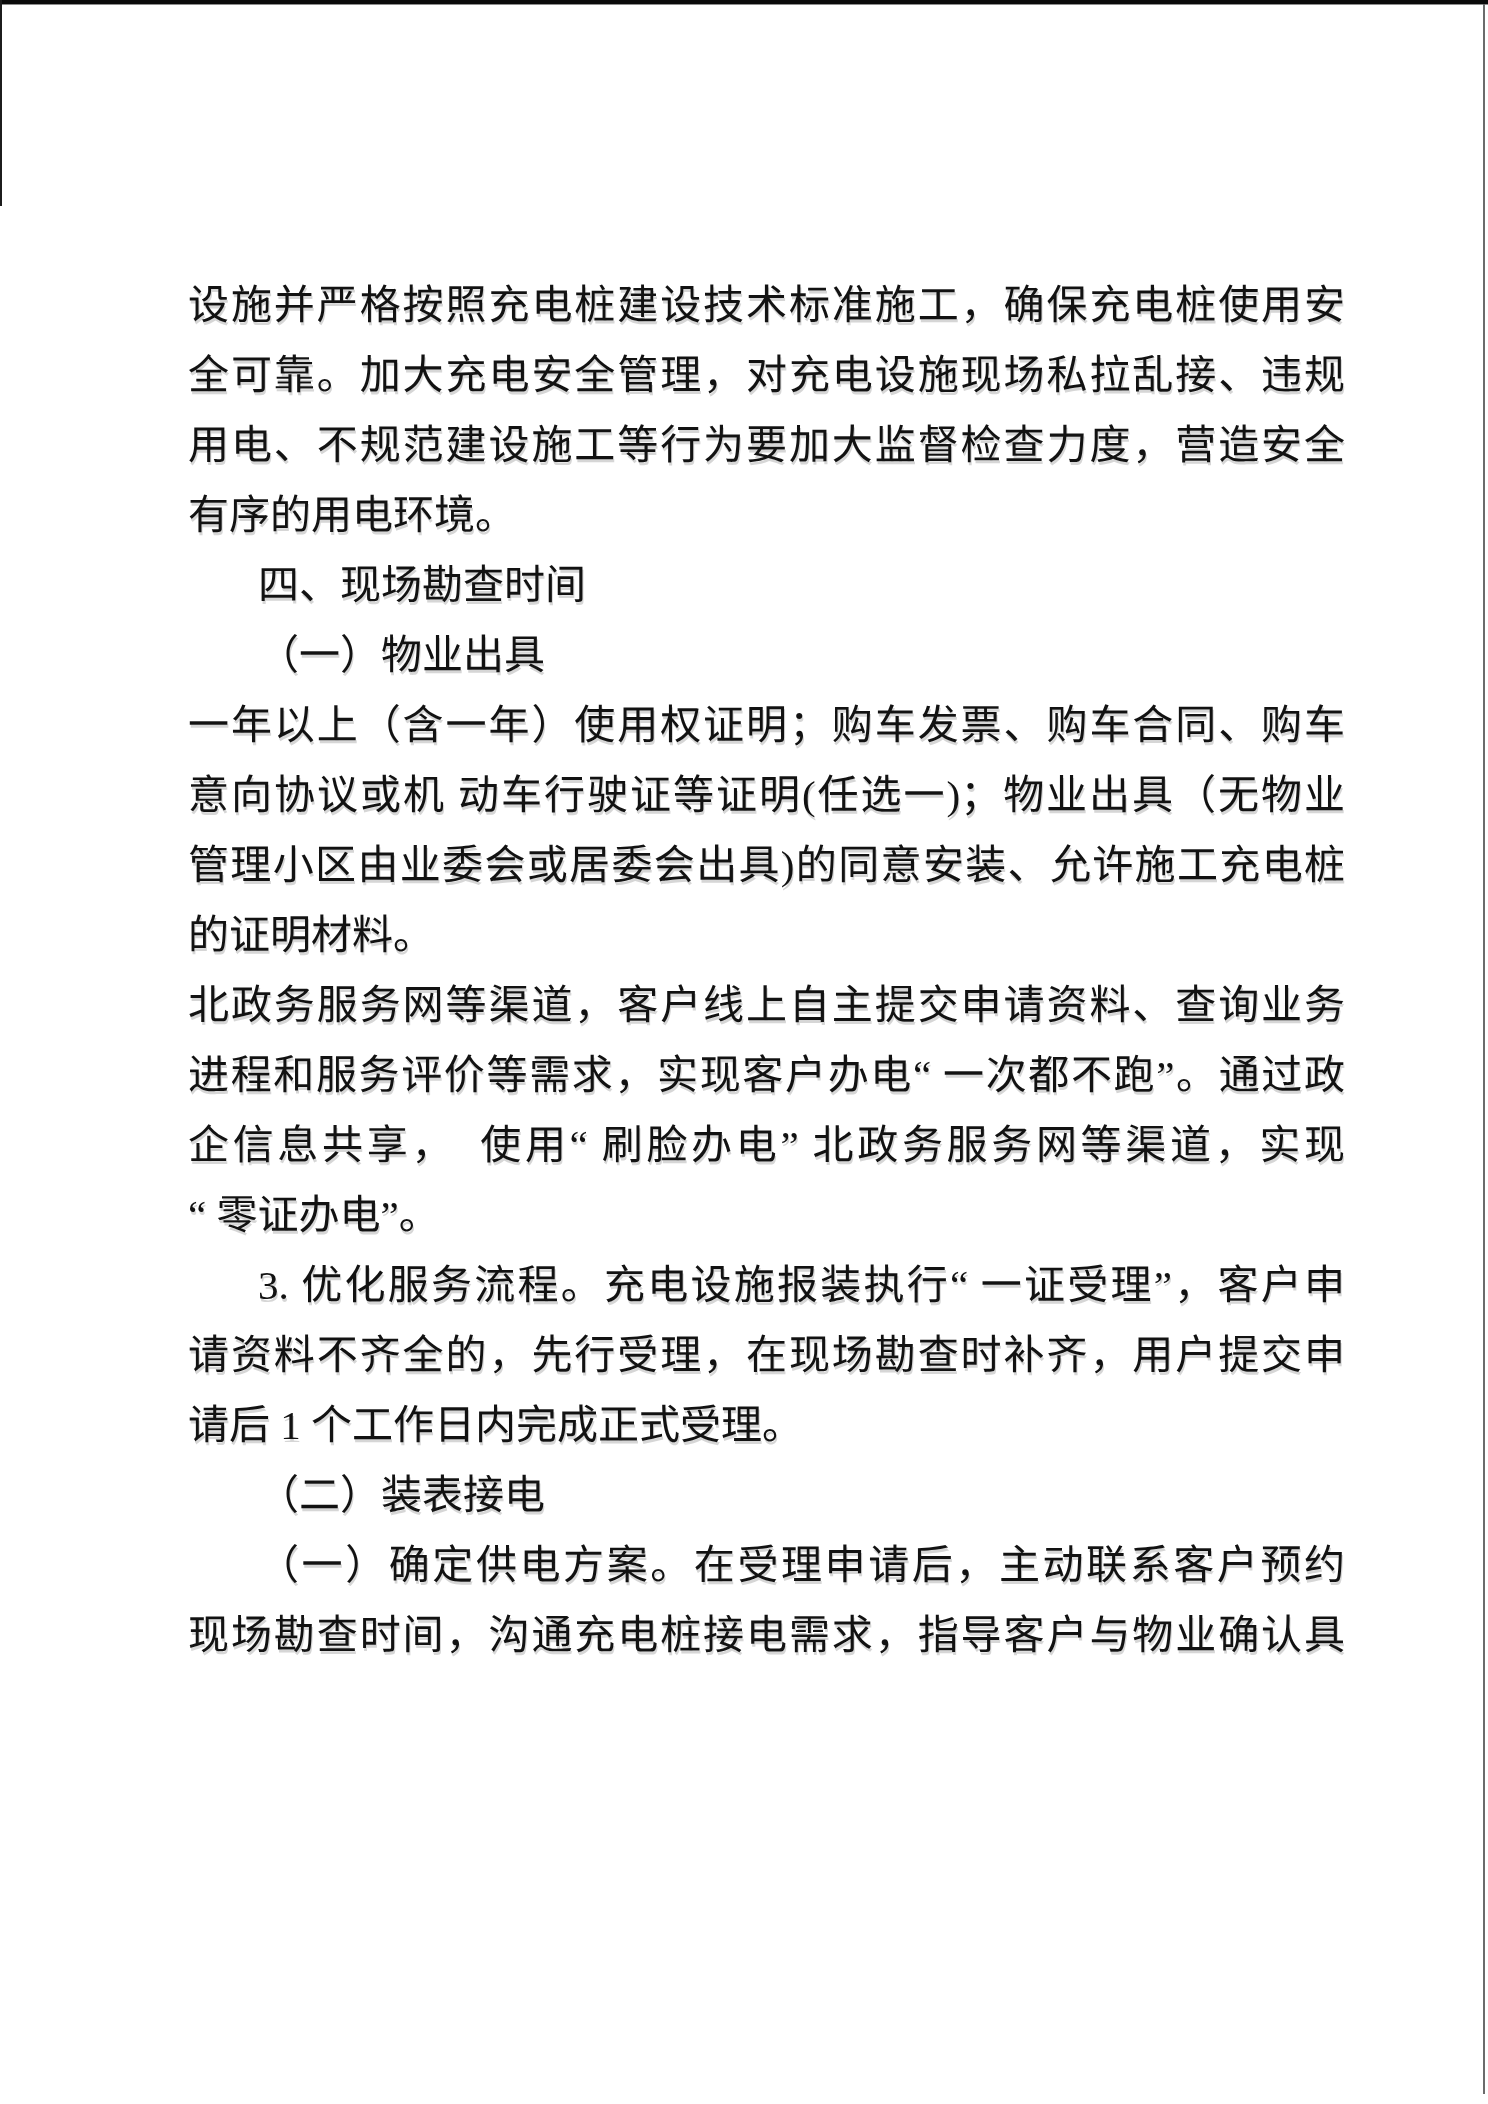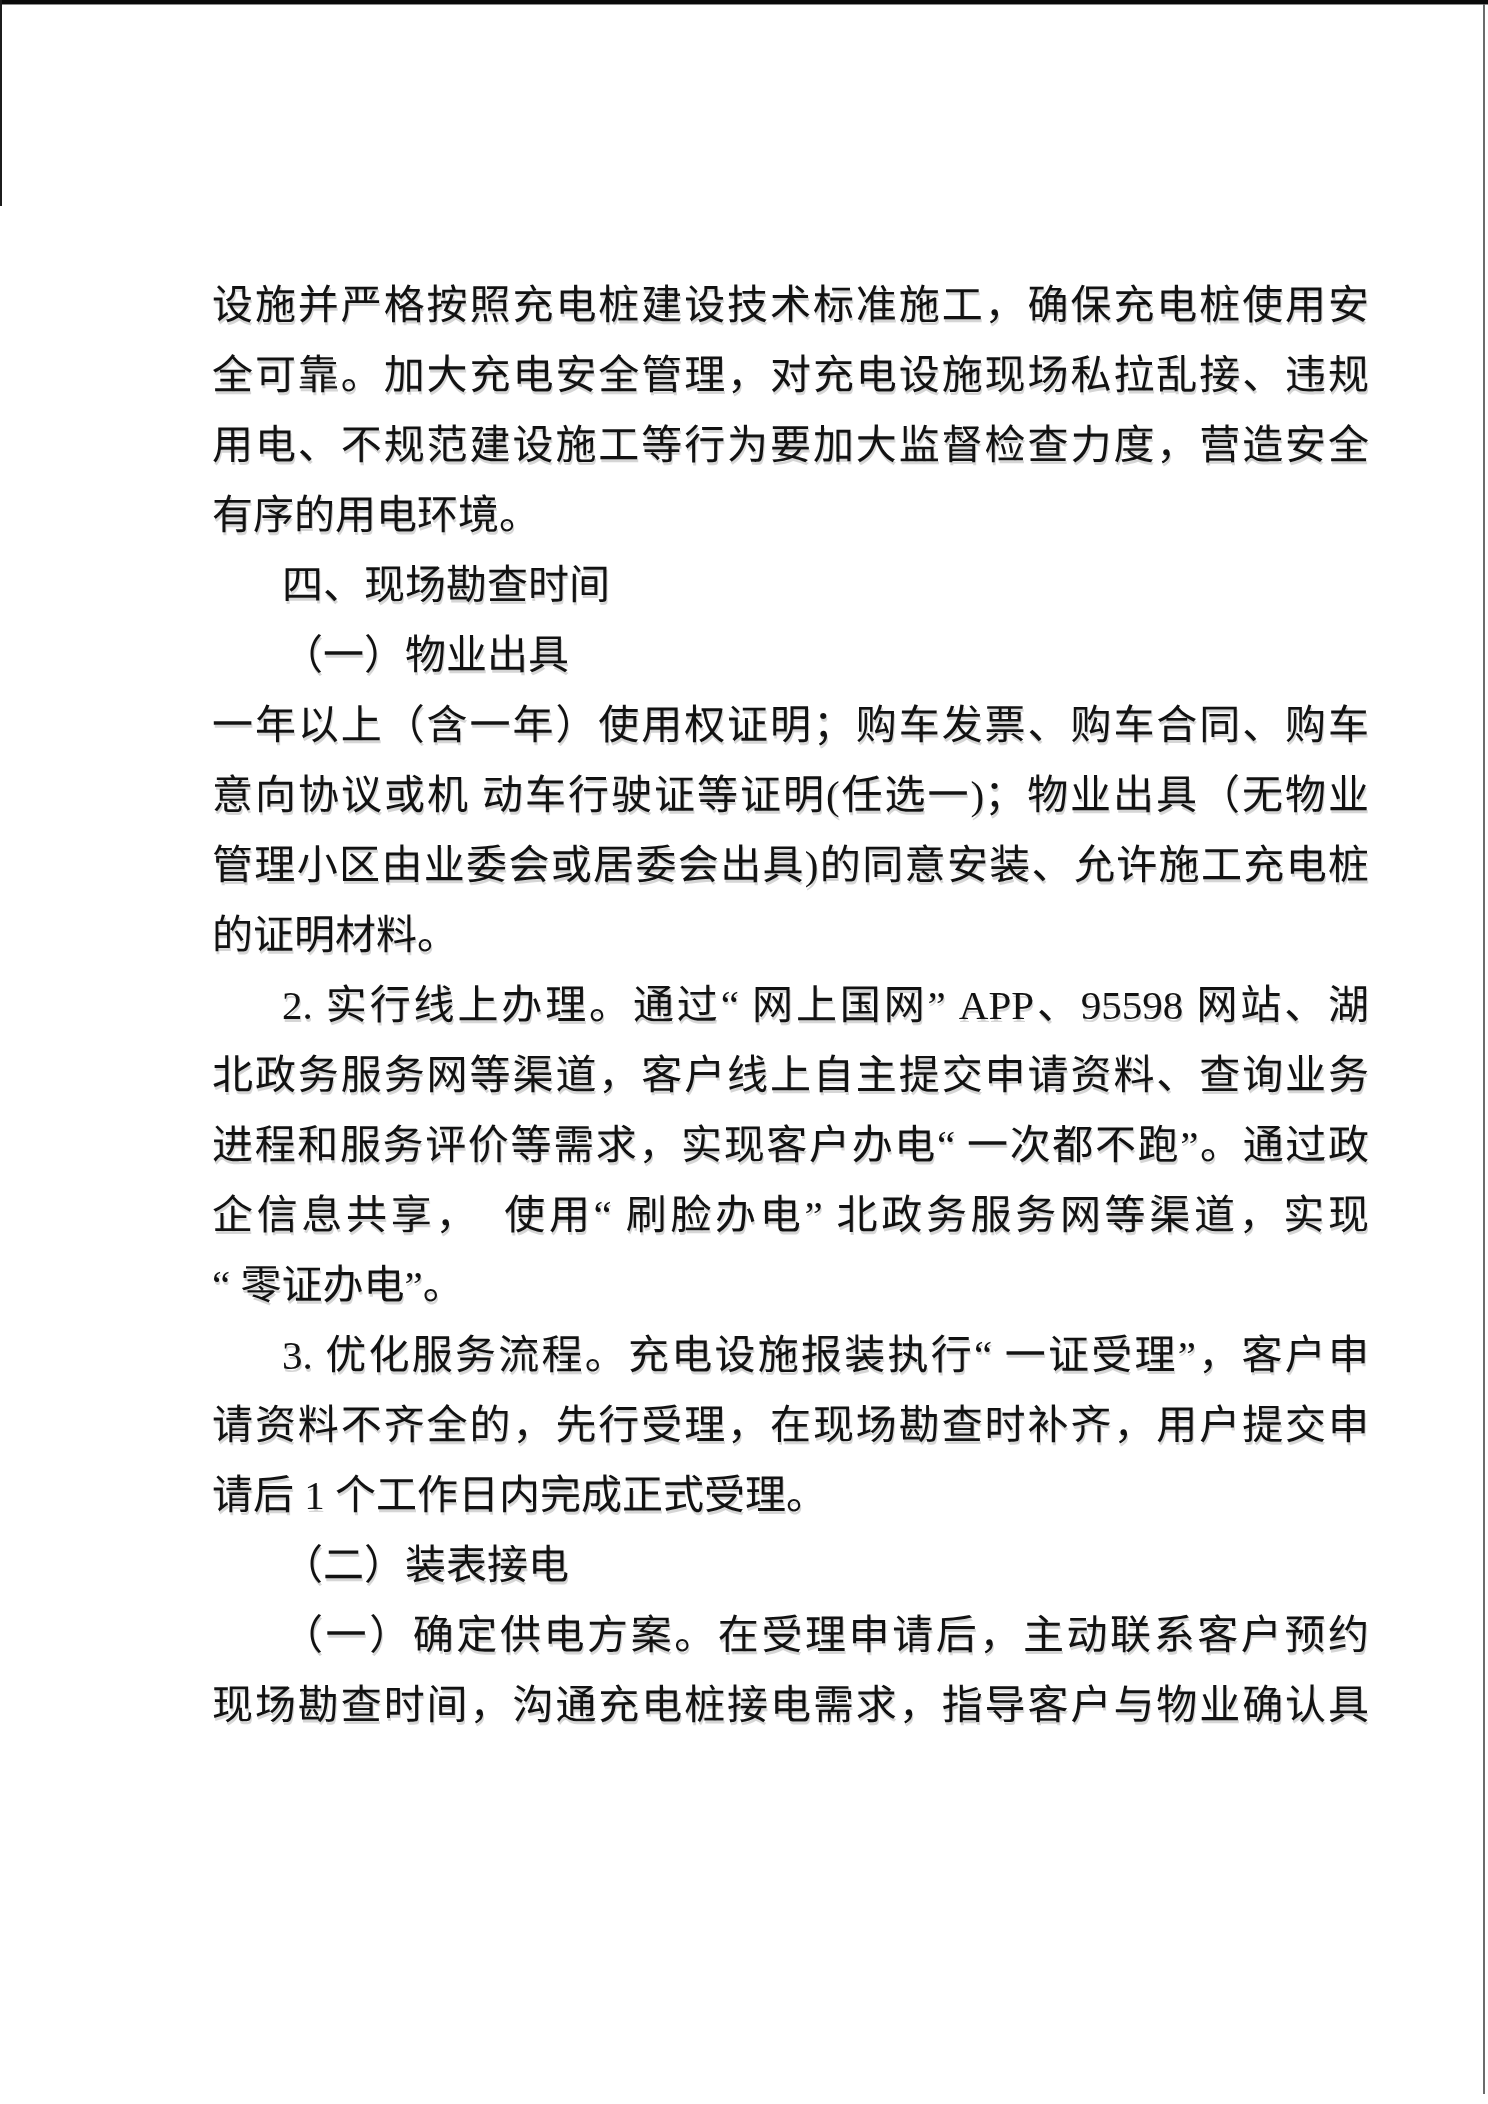--- a/index.html
+++ b/index.html
@@ -29,21 +29,20 @@
     background: #6b6b6b;
   }
   
   .text-block {
     position: absolute;
     left: 188px; top: 270px;
     width: 1157px;
     color: #121212;
     font-size: 41px;
     font-weight: 500;
-    margin-left: 24px;
   }
   .line {
     height: 70px;
     line-height: 70px;
     white-space: nowrap;
     text-shadow: 1px 3px 0 rgba(120,120,120,0.30);
   }
   
   .line.j {
     white-space: normal;
@@ -67,21 +66,20 @@
     <div class="line j">设施并严格按照充电桩建设技术标准施工，确保充电桩使用安</div>
     <div class="line j">全可靠。加大充电安全管理，对充电设施现场私拉乱接、违规</div>
     <div class="line j">用电、不规范建设施工等行为要加大监督检查力度，营造安全</div>
     <div class="line">有序的用电环境。</div>
     <div class="line i">四、现场勘查时间</div>
     <div class="line i">（一）物业出具</div>
     <div class="line j">一年以上（含一年）使用权证明；购车发票、购车合同、购车</div>
     <div class="line j">意向协议或机 动车行驶证等证明(任选一)；物业出具（无物业</div>
     <div class="line j">管理小区由业委会或居委会出具)的同意安装、允许施工充电桩</div>
     <div class="line">的证明材料。</div>
-    <div class="line i j">2. 实行线上办理。通过“ 网上国网” APP、95598 网站、湖</div>
     <div class="line j">北政务服务网等渠道，客户线上自主提交申请资料、查询业务</div>
     <div class="line j">进程和服务评价等需求，实现客户办电“ 一次都不跑”。通过政</div>
     <div class="line j">企信息共享，　使用“ 刷脸办电” 北政务服务网等渠道，实现</div>
     <div class="line">“ 零证办电”。</div>
     <div class="line i j">3. 优化服务流程。充电设施报装执行“ 一证受理”，客户申</div>
     <div class="line j">请资料不齐全的，先行受理，在现场勘查时补齐，用户提交申</div>
     <div class="line">请后 1 个工作日内完成正式受理。</div>
     <div class="line i">（二）装表接电</div>
     <div class="line i j">（一）确定供电方案。在受理申请后，主动联系客户预约</div>
     <div class="line j">现场勘查时间，沟通充电桩接电需求，指导客户与物业确认具</div>

